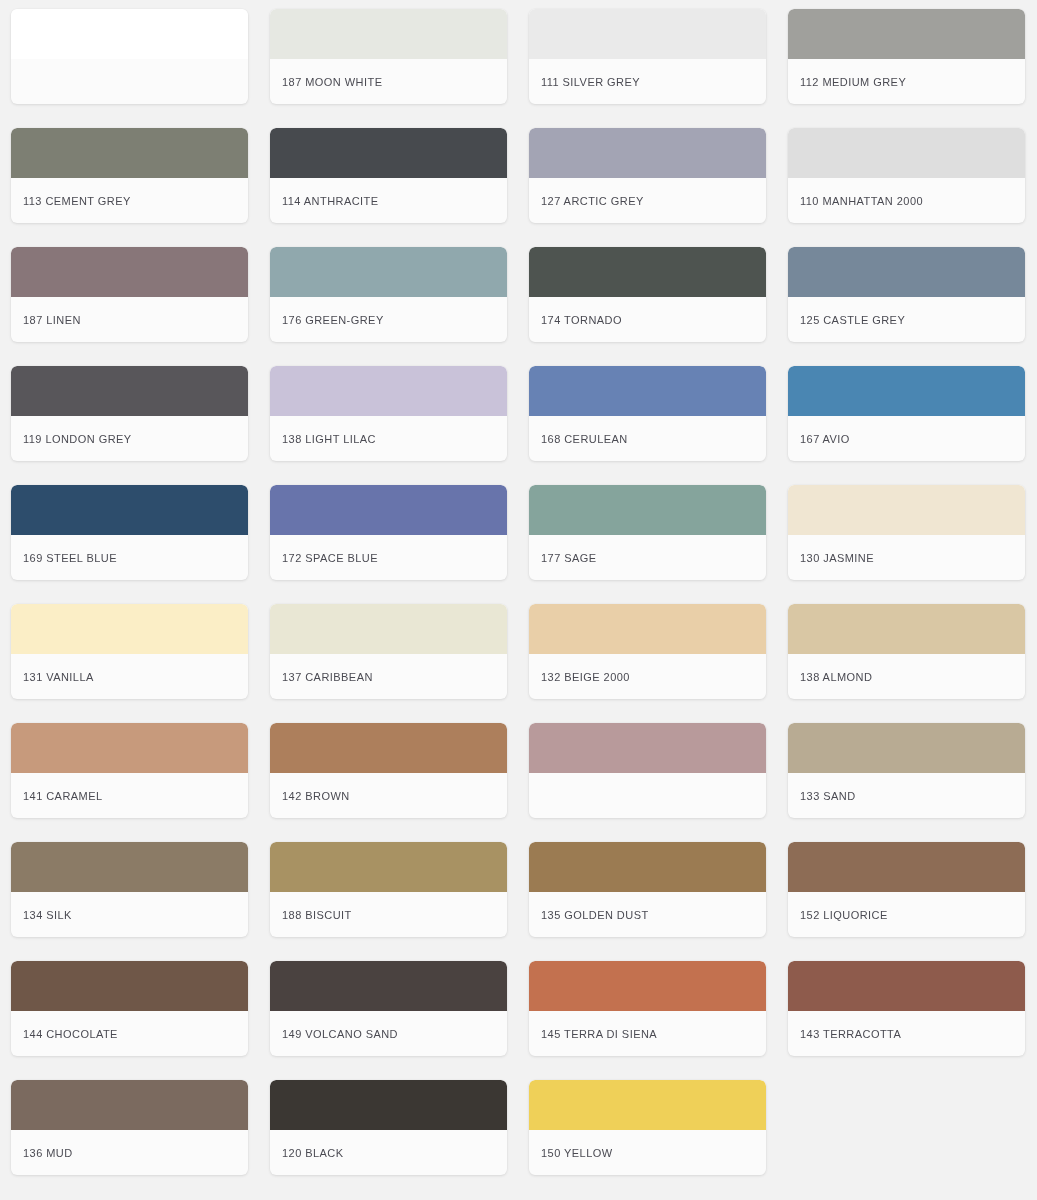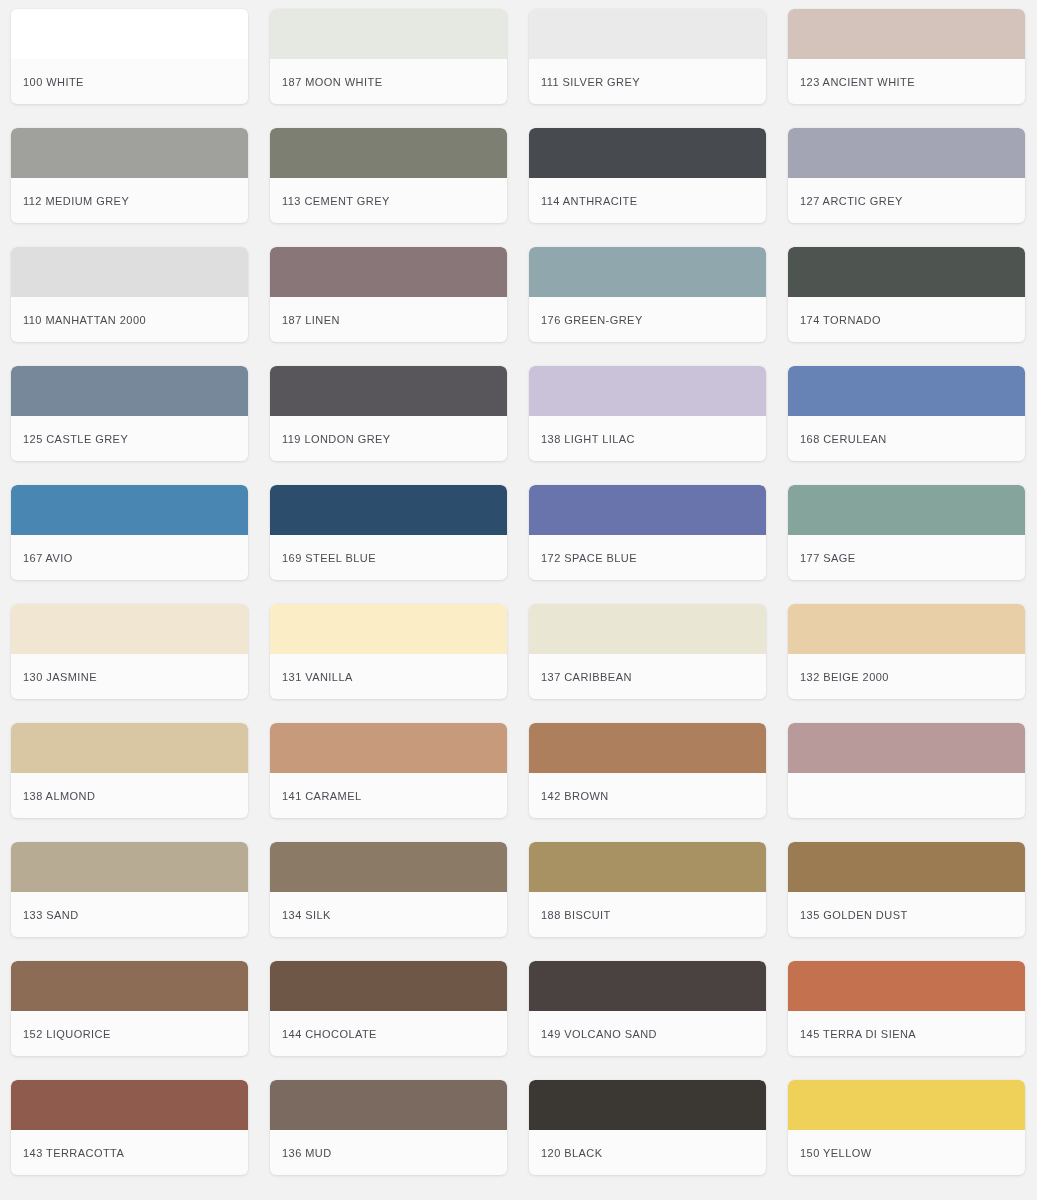--- a/index.html
+++ b/index.html
@@ -48,35 +48,30 @@
     color: #4a4a52;
     white-space: nowrap;
   }
 </style>
 </head>
 <body>
 
 <div id="swatch-grid">
     <div class="swatch-card">
       <div class="swatch-chip" style="background: rgb(255, 255, 255);"></div>
-      <div class="swatch-label">100 WHITE</div>
     </div>
     <div class="swatch-card">
       <div class="swatch-chip" style="background: rgb(230, 232, 226);"></div>
       <div class="swatch-label">187 MOON WHITE</div>
     </div>
     <div class="swatch-card">
       <div class="swatch-chip" style="background: rgb(234, 234, 234);"></div>
       <div class="swatch-label">111 SILVER GREY</div>
     </div>
     <div class="swatch-card">
-      <div class="swatch-chip" style="background: rgb(211, 195, 187);"></div>
-      <div class="swatch-label">123 ANCIENT WHITE</div>
-    </div>
-    <div class="swatch-card">
       <div class="swatch-chip" style="background: rgb(160, 160, 156);"></div>
       <div class="swatch-label">112 MEDIUM GREY</div>
     </div>
     <div class="swatch-card">
       <div class="swatch-chip" style="background: rgb(125, 127, 115);"></div>
       <div class="swatch-label">113 CEMENT GREY</div>
     </div>
     <div class="swatch-card">
       <div class="swatch-chip" style="background: rgb(71, 74, 78);"></div>
       <div class="swatch-label">114 ANTHRACITE</div>

